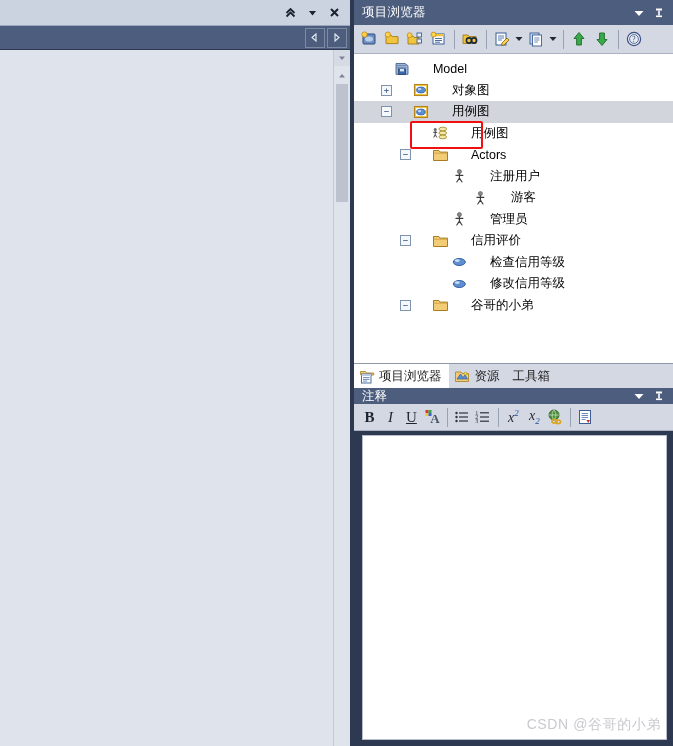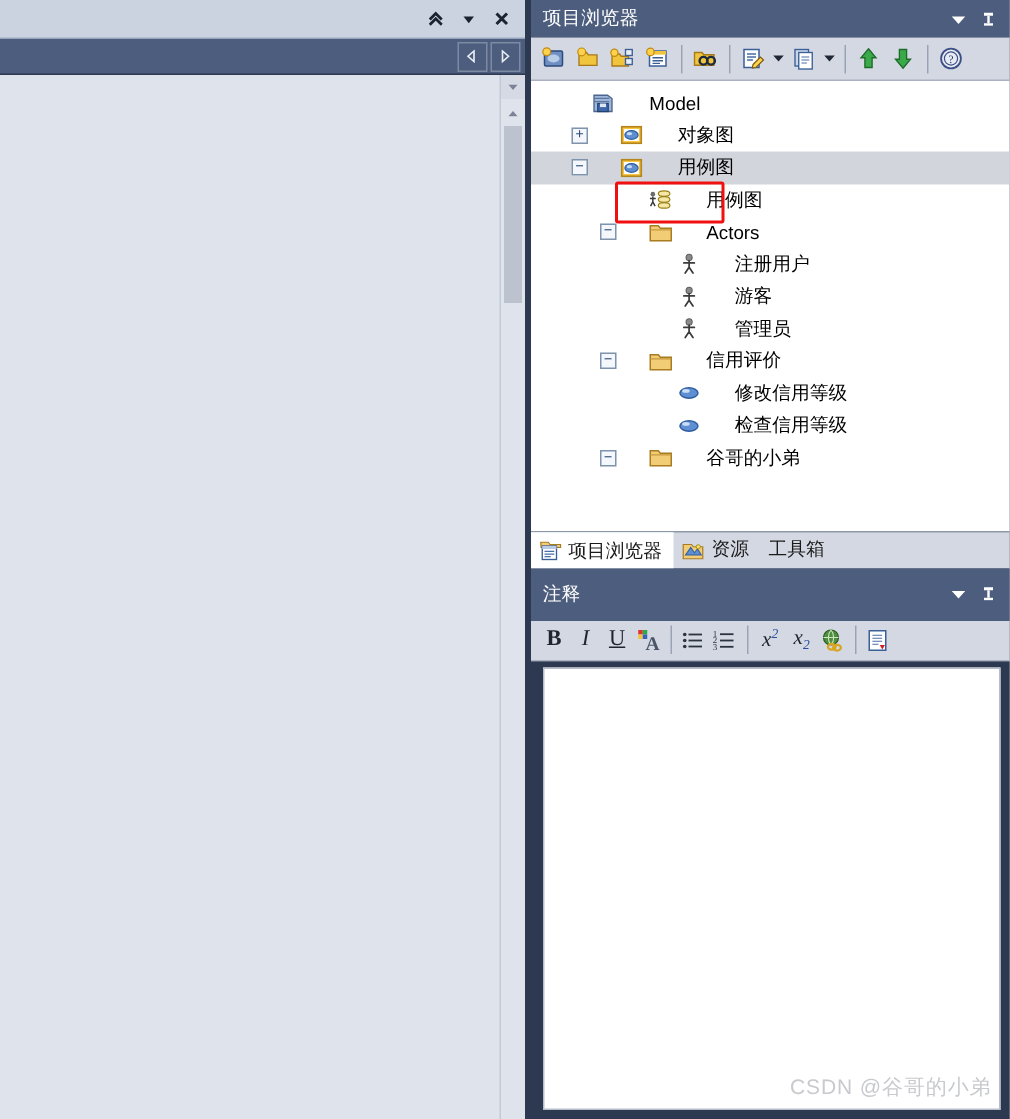--- a/index.html
+++ b/index.html
@@ -246,21 +246,21 @@
     color: #1a1a1a;
   }
   .tab.active {
     background: #ffffff;
     border-top: 1px solid #ffffff;
   }
   .tab .ic { width: 16px; height: 16px; margin-right: 4px; display:flex; align-items:center; justify-content:center;}
 
   
   .notes-title {
-    height: 35px;
+    height: 16px;
     background: #4c5d7d;
     display: flex;
     align-items: center;
     padding: 0 6px 0 8px;
     box-sizing: border-box;
     color: #ffffff;
     font-size: 12.5px;
   }
   .notes-title .ttl { flex: 1; }
   .notes-toolbar {
@@ -534,69 +534,69 @@
           <div class="trow" style="padding-left: 65px; font-family: Liberation Mono, monospace;">
             <span class="tog-sp"></span>
             <span class="ticon">
               <svg width="17" height="16" viewBox="0 0 17 16">
         <circle cx="8.4" cy="3.6" r="2.05" fill="#8a8a8a" stroke="#5d5d5d" stroke-width=".7"></circle>
         <path d="M8.4 5.8 v4.3 M4.9 7.3 h7 M8.4 10.1 L5.8 14 M8.4 10.1 L11 14" stroke="#3b3b3b" stroke-width="1.15" fill="none" stroke-linecap="round"></path>
       </svg>
             </span>
             <span class="tlabel">注册用户</span>
           </div>
+          <div class="trow" style="padding-left: 86px;">
+            <span class="tog-sp"></span>
+            <span class="ticon">
+              <svg width="17" height="16" viewBox="0 0 17 16">
+        <circle cx="8.4" cy="3.6" r="2.05" fill="#8a8a8a" stroke="#5d5d5d" stroke-width=".7"></circle>
+        <path d="M8.4 5.8 v4.3 M4.9 7.3 h7 M8.4 10.1 L5.8 14 M8.4 10.1 L11 14" stroke="#3b3b3b" stroke-width="1.15" fill="none" stroke-linecap="round"></path>
+      </svg>
+            </span>
+            <span class="tlabel">游客</span>
+          </div>
           <div class="trow" style="padding-left: 65px;">
             <span class="tog-sp"></span>
             <span class="ticon">
               <svg width="17" height="16" viewBox="0 0 17 16">
         <circle cx="8.4" cy="3.6" r="2.05" fill="#8a8a8a" stroke="#5d5d5d" stroke-width=".7"></circle>
         <path d="M8.4 5.8 v4.3 M4.9 7.3 h7 M8.4 10.1 L5.8 14 M8.4 10.1 L11 14" stroke="#3b3b3b" stroke-width="1.15" fill="none" stroke-linecap="round"></path>
       </svg>
             </span>
-            <span class="tlabel">游客</span>
+            <span class="tlabel">管理员</span>
+          </div>
+          <div class="trow" style="padding-left: 46px;">
+            <span class="tog">−</span>
+            <span class="ticon">
+              <svg width="17" height="16" viewBox="0 0 17 16">
+        <path d="M1.5 3.5 h5.4 l1.3 1.6 h7.3 v8.4 h-14 Z" fill="#f3cc76" stroke="#a87c20" stroke-width="1"></path>
+        <path d="M1.5 6.2 h14" stroke="#c59a3c" stroke-width=".8"></path>
+      </svg>
+            </span>
+            <span class="tlabel">信用评价</span>
           </div>
           <div class="trow" style="padding-left: 65px;">
             <span class="tog-sp"></span>
             <span class="ticon">
               <svg width="17" height="16" viewBox="0 0 17 16">
-        <circle cx="8.4" cy="3.6" r="2.05" fill="#8a8a8a" stroke="#5d5d5d" stroke-width=".7"></circle>
-        <path d="M8.4 5.8 v4.3 M4.9 7.3 h7 M8.4 10.1 L5.8 14 M8.4 10.1 L11 14" stroke="#3b3b3b" stroke-width="1.15" fill="none" stroke-linecap="round"></path>
-      </svg>
-            </span>
-            <span class="tlabel">管理员</span>
-          </div>
-          <div class="trow" style="padding-left: 46px;">
-            <span class="tog">−</span>
-            <span class="ticon">
-              <svg width="17" height="16" viewBox="0 0 17 16">
-        <path d="M1.5 3.5 h5.4 l1.3 1.6 h7.3 v8.4 h-14 Z" fill="#f3cc76" stroke="#a87c20" stroke-width="1"></path>
-        <path d="M1.5 6.2 h14" stroke="#c59a3c" stroke-width=".8"></path>
-      </svg>
-            </span>
-            <span class="tlabel">信用评价</span>
+        <ellipse cx="8.3" cy="8" rx="6" ry="3.5" fill="#5f8fd3" stroke="#2f5d9e" stroke-width="1"></ellipse>
+        <ellipse cx="6.3" cy="6.6" rx="2.5" ry="1.3" fill="#cbdef5"></ellipse>
+      </svg>
+            </span>
+            <span class="tlabel">检查信用等级</span>
           </div>
           <div class="trow" style="padding-left: 65px;">
             <span class="tog-sp"></span>
             <span class="ticon">
               <svg width="17" height="16" viewBox="0 0 17 16">
         <ellipse cx="8.3" cy="8" rx="6" ry="3.5" fill="#5f8fd3" stroke="#2f5d9e" stroke-width="1"></ellipse>
         <ellipse cx="6.3" cy="6.6" rx="2.5" ry="1.3" fill="#cbdef5"></ellipse>
       </svg>
             </span>
             <span class="tlabel">修改信用等级</span>
-          </div>
-          <div class="trow" style="padding-left: 65px;">
-            <span class="tog-sp"></span>
-            <span class="ticon">
-              <svg width="17" height="16" viewBox="0 0 17 16">
-        <ellipse cx="8.3" cy="8" rx="6" ry="3.5" fill="#5f8fd3" stroke="#2f5d9e" stroke-width="1"></ellipse>
-        <ellipse cx="6.3" cy="6.6" rx="2.5" ry="1.3" fill="#cbdef5"></ellipse>
-      </svg>
-            </span>
-            <span class="tlabel">检查信用等级</span>
           </div>
           <div class="trow" style="padding-left: 46px;">
             <span class="tog">−</span>
             <span class="ticon">
               <svg width="17" height="16" viewBox="0 0 17 16">
         <path d="M1.5 3.5 h5.4 l1.3 1.6 h7.3 v8.4 h-14 Z" fill="#f3cc76" stroke="#a87c20" stroke-width="1"></path>
         <path d="M1.5 6.2 h14" stroke="#c59a3c" stroke-width=".8"></path>
       </svg>
             </span>
             <span class="tlabel">谷哥的小弟</span>

